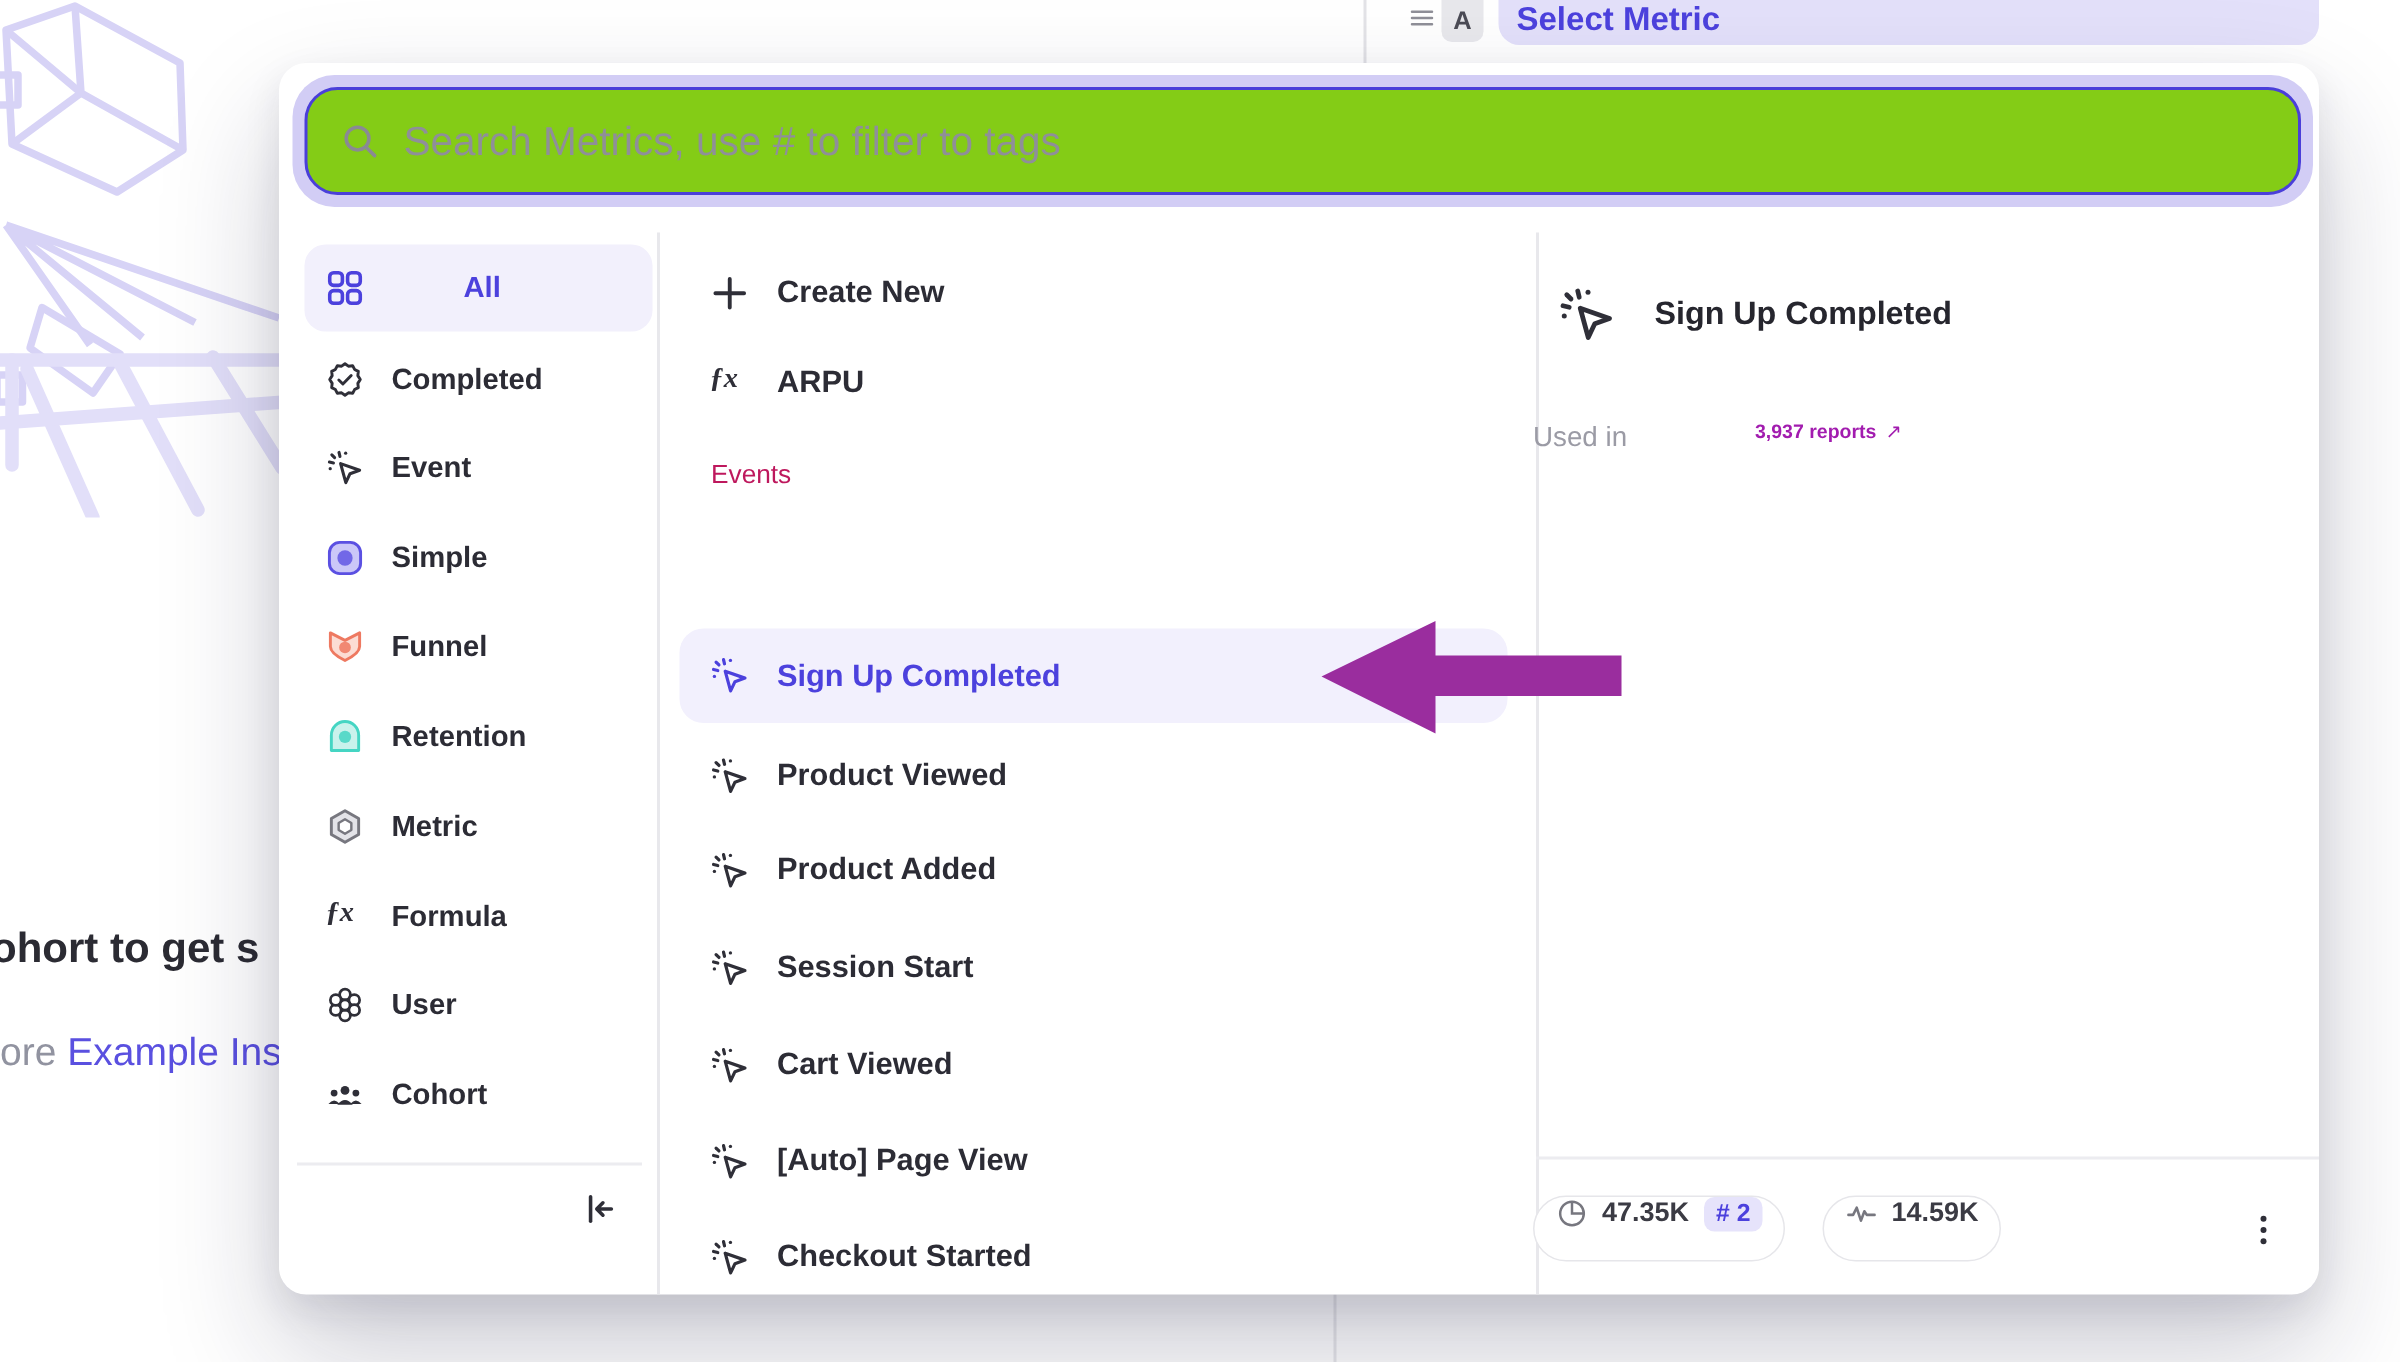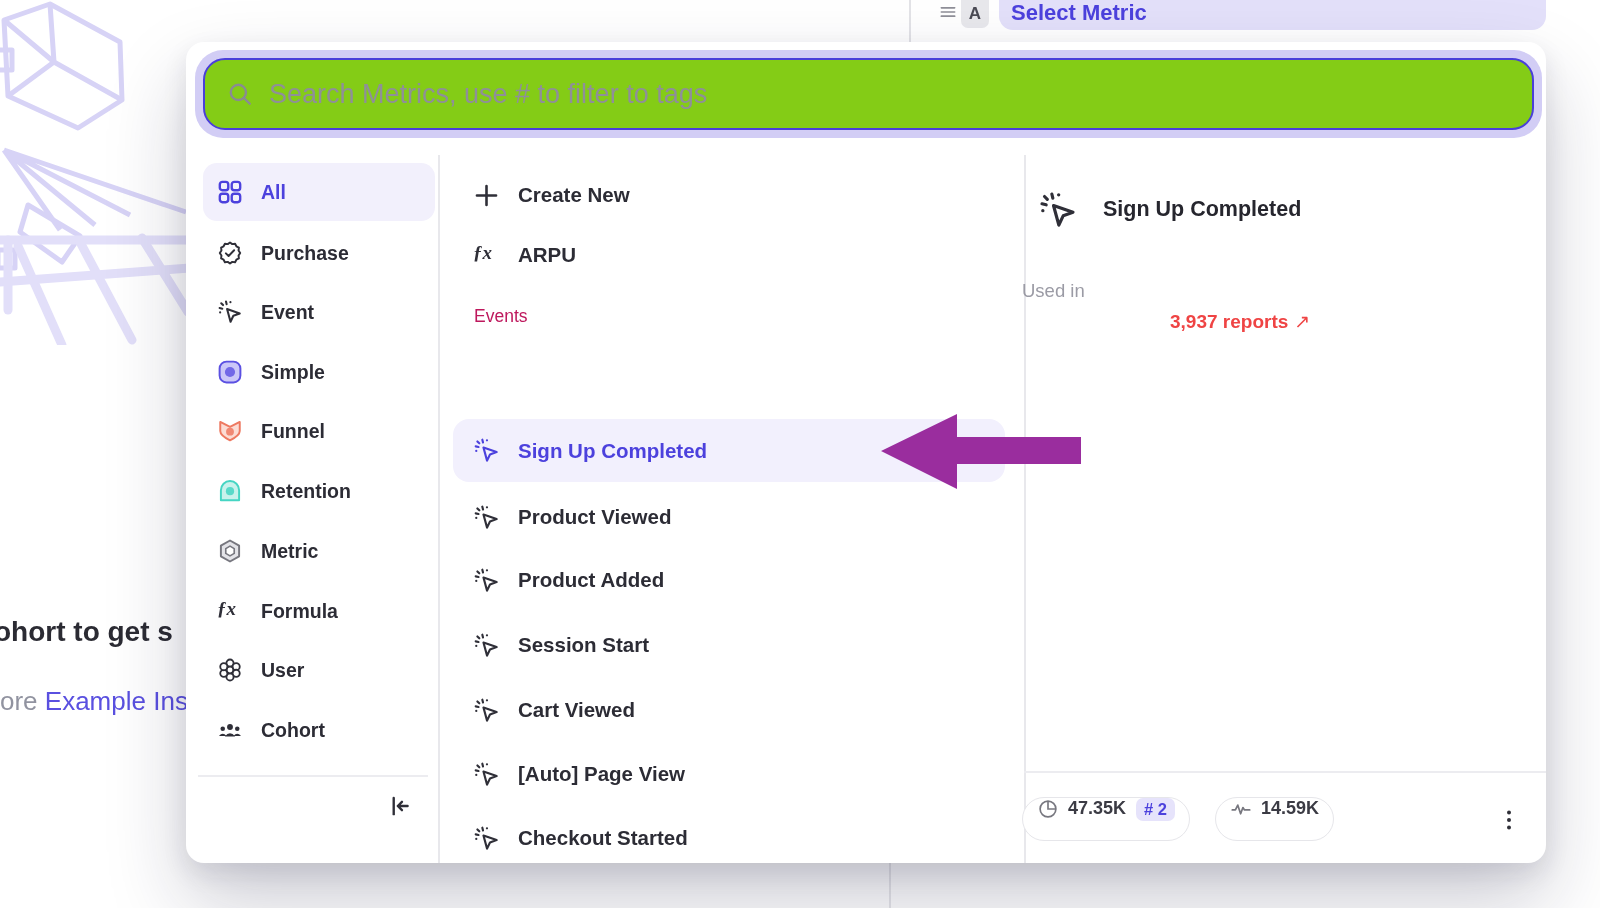--- a/index.html
+++ b/index.html
@@ -43,40 +43,40 @@
   .search-field input::placeholder{color:#8f8f99;}
   .search-mag{margin:0 16px 0 22px;flex:0 0 auto;}
 
   .vdiv1{left:252px;top:113px;width:1.5px;height:708px;background:#e8e8ec;}
   .vdiv2{left:838px;top:113px;width:1.5px;height:708px;background:#e8e8ec;}
 
   
   .side-row{left:17px;width:232px;height:58px;display:flex;align-items:center;border-radius:14px;}
   .side-row .ic{width:26px;height:26px;margin-left:14px;flex:0 0 auto;}
   .side-row .lbl{margin-left:18px;font-size:19.5px;font-weight:600;color:#2c2c35;}
-  .side-row.sel{background:#f2f0fc;}
+  .side-row.sel{background:#f2f0fc;gap:48px;}
   .side-row.sel .lbl{color:#4c41dd;}
   .side-divider{left:12px;top:733px;width:230px;height:1.5px;background:#ececf0;}
   .collapse-btn{left:198px;top:748px;width:32px;height:32px;display:flex;align-items:center;justify-content:center;cursor:pointer;}
 
   
   .mid-row{left:267px;width:552px;height:58px;display:flex;align-items:center;border-radius:16px;}
   .mid-row .ic{width:27px;height:27px;margin-left:20px;flex:0 0 auto;color:#2f2f38;}
   .mid-row .lbl{margin-left:18px;font-size:20.5px;font-weight:600;color:#2c2c35;white-space:nowrap;}
   .mid-row.sel{background:#f2f0fd;height:63px;}
   .mid-row.sel .lbl{color:#4c41dd;}
   .mid-row.sel .ic{color:#4c41dd;}
   .section-hd{left:288px;font-size:17.5px;font-weight:500;color:#be185d;}
   .fx-glyph{font-style:italic;font-weight:700;font-size:19px;color:#2f2f38;font-family:"Liberation Serif",serif;}
 
   
   .detail-icon{left:852px;top:148px;width:40px;height:40px;color:#2f2f38;}
   .detail-title{left:917px;top:155px;font-size:21.5px;font-weight:700;color:#26262e;}
   .usedin-lbl{left:836px;top:238px;font-size:18.5px;font-weight:500;color:#9b9ba5;}
-  .usedin-val{left:984px;top:238px;font-size:19px;font-weight:600;color:#ef4444;margin-top:30px;}
+  .usedin-val{left:984px;top:238px;font-size:13px;font-weight:600;color:#a21caf;}
   .usedin-val .ext{font-weight:400;margin-left:6px;}
   .detail-divider{left:838px;top:729px;width:522px;height:1.5px;background:#ececf0;}
 
   .stat-pill{top:755px;height:44px;border:1.5px solid #e6e6ea;border-radius:22px;background:#fff;
     display:flex;align-items:flex-start;box-sizing:border-box;padding:0 14px;}
   .stat-pill .ic{width:22px;height:22px;color:#77777f;flex:0 0 auto;}
   .stat-pill .val{margin-left:9px;font-size:18px;font-weight:600;color:#3b3b44;}
   .stat-pill .rank{margin-left:10px;background:#e6e3fb;color:#4c41dd;font-size:16.5px;font-weight:600;
     border-radius:7px;padding:3px 8px;line-height:1;}
   .pill1{left:836px;}
@@ -227,21 +227,21 @@
   <div class="abs side-row sel" style="top:121px">
     <svg class="ic" viewBox="0 0 24 24" style="color:#4c41dd">
         <use href="#i-grid"></use>
       </svg>
     <span class="lbl">All</span>
   </div>
   <div class="abs side-row" style="top:182px">
     <svg class="ic" viewBox="0 0 24 24" style="color:#2f2f38">
         <use href="#i-verified"></use>
       </svg>
-    <span class="lbl">Purchase</span>
+    <span class="lbl">Completed</span>
   </div>
   <div class="abs side-row" style="top:241px">
     <svg class="ic" viewBox="0 0 24 24" style="color:#2f2f38">
         <use href="#i-event"></use>
       </svg>
     <span class="lbl">Event</span>
   </div>
   <div class="abs side-row" style="top:360px">
     <svg class="ic" viewBox="0 0 24 24">
         <use href="#i-funnel"></use>

